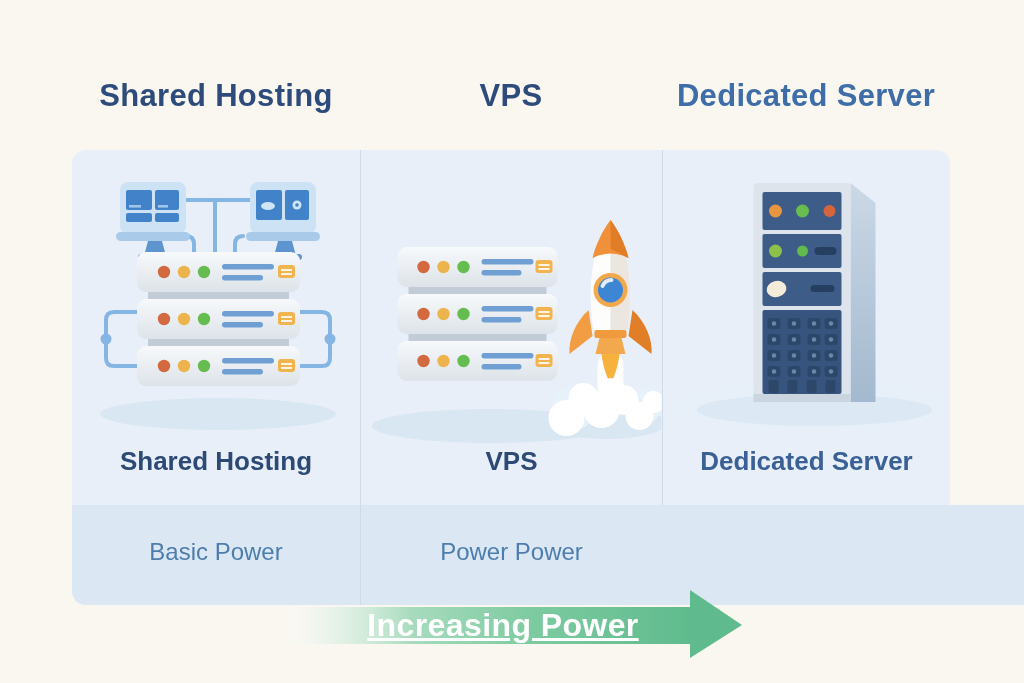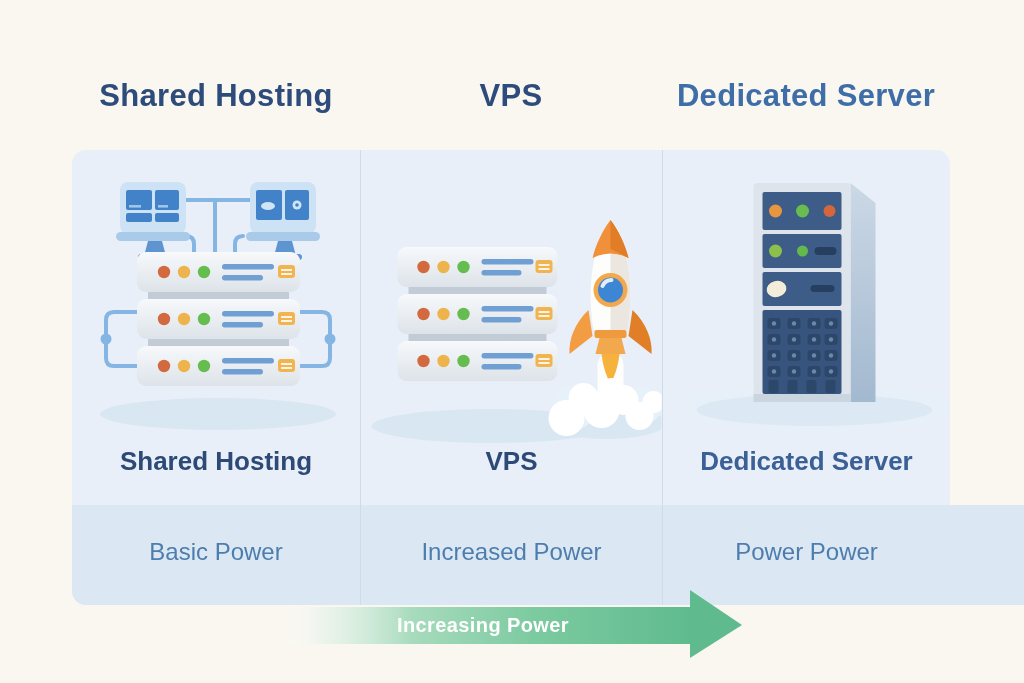--- a/index.html
+++ b/index.html
@@ -40,23 +40,23 @@
     display:grid;grid-template-columns:288px 302px 288px;overflow:hidden;
   }
   .power{
     display:flex;align-items:center;justify-content:center;
     font-size:24px;color:var(--power-blue,#4d7dad);padding-bottom:6px;
   }
   .power + .power{border-left:1px solid var(--divider,#cfdbe7);}
   .arrow-wrap{position:absolute;left:250px;top:585px;width:500px;height:80px;}
   .arrow-wrap svg{position:absolute;left:0;top:0;}
   .arrow-label{
-    position:absolute;left:28px;top:22px;width:410px;height:37px;
+    position:absolute;left:48px;top:22px;width:410px;height:37px;
     display:flex;align-items:center;justify-content:center;
-    font-size:20px;font-weight:bold;color:#ffffff;letter-spacing:.4px;
+    font-size:32px;font-weight:bold;color:#ffffff;letter-spacing:.4px;text-decoration:underline;
   }
 </style>
 </head>
 <body>
 
 <div class="canvas">
 
   <div class="titles-row">
     <div class="top-title">Shared Hosting</div>
     <div class="top-title">VPS</div>
@@ -309,21 +309,20 @@
                 <circle cx="164.5" cy="193.5" r="2.2"></circle>
             </g>
           </g>
         </svg>
       </div>
       <div class="col-label">Dedicated Server</div>
     </div>
 
     <div class="band">
       <div class="power">Basic Power</div>
-      <div class="power">Increased Power</div>
       <div class="power">Power Power</div>
     </div>
   </div>
 
   <div class="arrow-wrap">
     <svg width="500" height="80" viewBox="0 0 500 80">
       <defs>
         <linearGradient id="gradArrow" x1="0" y1="0" x2="1" y2="0">
           <stop offset="0" stop-color="#ffffff" stop-opacity="0"></stop>
           <stop offset="0.1" stop-color="#e3f2e9" stop-opacity="0.55"></stop>

